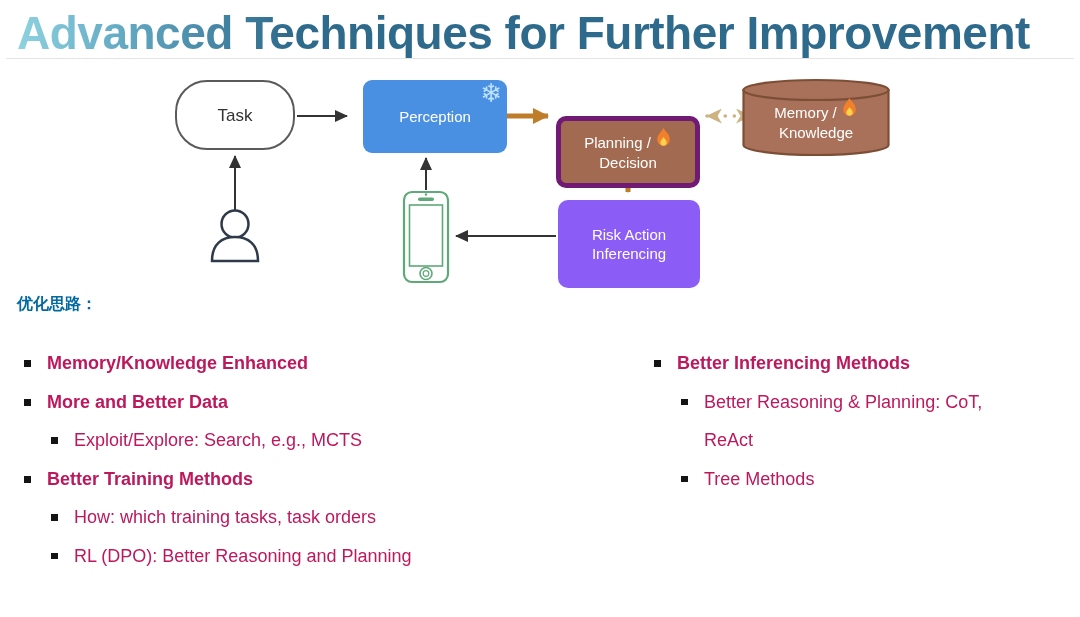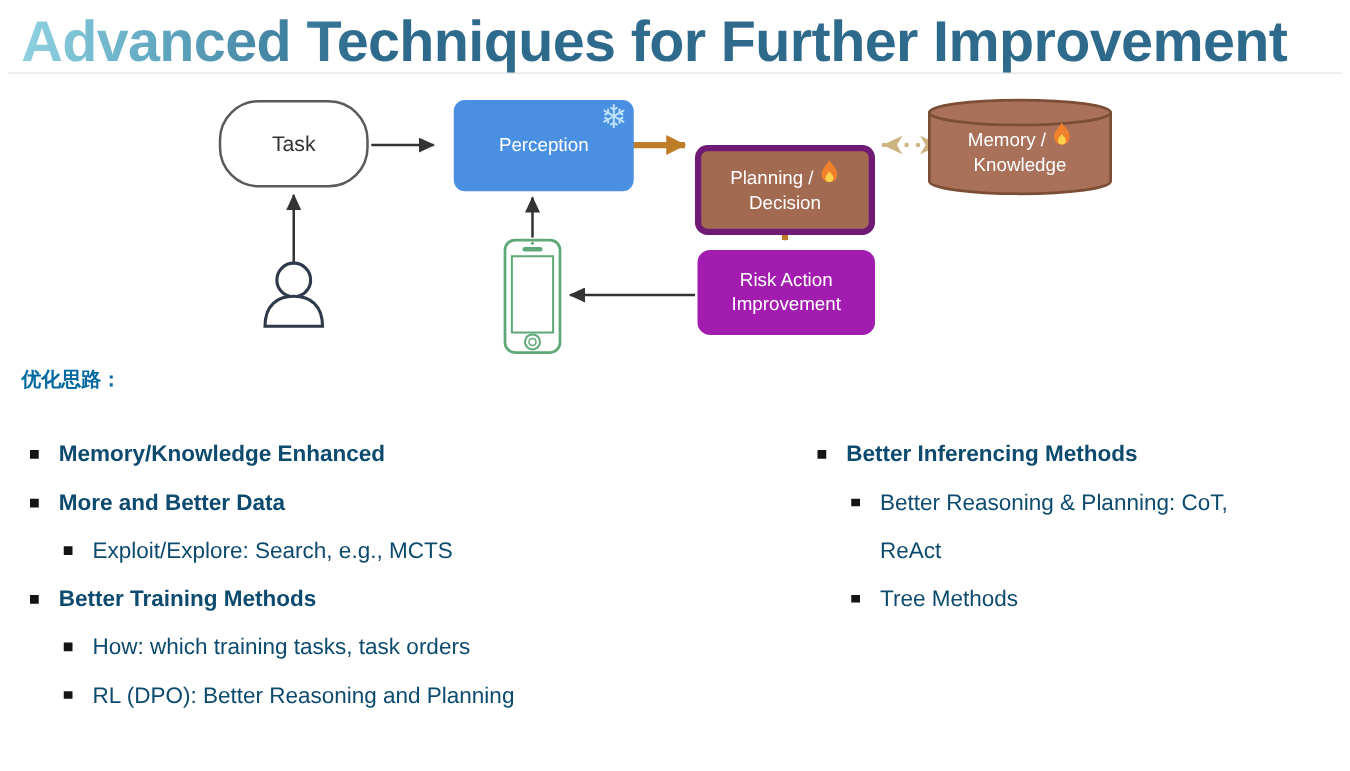--- a/index.html
+++ b/index.html
@@ -25,38 +25,38 @@
           justify-content:center; text-align:left; font-size:15px; color:#fff; line-height:19px; }
   .node-task { left:175px; top:20px; width:120px; height:70px; background:#fff;
                border:2.5px solid #5a5a5a; border-radius:32px; color:#333; font-size:17px; }
   .node-perception { left:363px; top:20px; width:144px; height:73px; background:#4a90e2;
                      border-radius:9px; }
   .snowflake { position:absolute; top:-2px; right:5px; font-size:26px; color:#bfe2f8;
                line-height:30px; }
   .snowflake::before { content:"\2744"; }
   .node-planning { left:556px; top:20px; width:144px; height:72px; background:#a26a50;
                    border:5px solid #701a75; border-radius:10px;margin-top:36px; }
-  .node-risk { left:558px; top:140px; width:142px; height:68px; background:#a21caf;
+  .node-risk { left:558px; top:140px; width:142px; height:88px; background:#8b5cf6;
                border-radius:10px; }
   .node-memory { left:741px; top:18px; width:150px; height:80px; background:transparent; }
   .cyl-svg { position:absolute; inset:0; }
   .node-memory .node-text { position:relative; padding-top:8px; }
   .node-line { display:flex; align-items:center; justify-content:center; gap:4px; }
   .flame { transform:translateY(-4px); }
 
   
   .section-heading { position:absolute; left:17px; top:294px; font-size:16px; font-weight:700;
                      color:#0369a1; }
 
   
   .lists { position:absolute; left:0; top:344px; width:1080px; }
   .col { position:absolute; top:0; list-style:none; }
   .col-left  { left:22px;  width:580px; }
   .col-right { left:652px; width:380px; }
-  .col li { position:relative; font-size:18px; line-height:38.5px; color:#0c4a6e;
+  .col li { position:relative; font-size:18px; line-height:38.5px; color:#be185d;
             padding-left:25px; white-space:pre-line; }
   .col li::before { content:""; position:absolute; left:2px; top:16px; width:7px; height:7px;
                     background:#141414; }
   .col li.l2 { margin-left:27px; }
   .col li.l2::before { width:6.5px; height:6.5px; }
   .col li.b { font-weight:700; }
 </style>
 </head>
 <body>
 
@@ -144,21 +144,21 @@
             <path d="M8 0 C9.5 3.5 14 5.5 14 11 A6 6 0 0 1 2 11 C2 7 5.5 4 8 0 Z" fill="#f0802c"></path>
             <path d="M8 8.5 C9 10.5 11 11 11 13.8 A3 3 0 0 1 5 13.8 C5 11.5 7 10.5 8 8.5 Z" fill="#fcd24c"></path>
           </svg>
         </div>
         <div class="node-line">Knowledge</div>
       </div>
     </div>
 
     <div class="node node-risk">
       <div class="node-line">Risk Action</div>
-      <div class="node-line">Improvement</div>
+      <div class="node-line">Inferencing</div>
     </div>
   </div>
 
   <div class="section-heading">优化思路：</div>
 
   <div class="lists">
     <ul class="col col-left">
       <li class="b">Memory/Knowledge Enhanced</li>
       <li class="b">More and Better Data</li>
       <li class="l2">Exploit/Explore: Search, e.g., MCTS</li>

